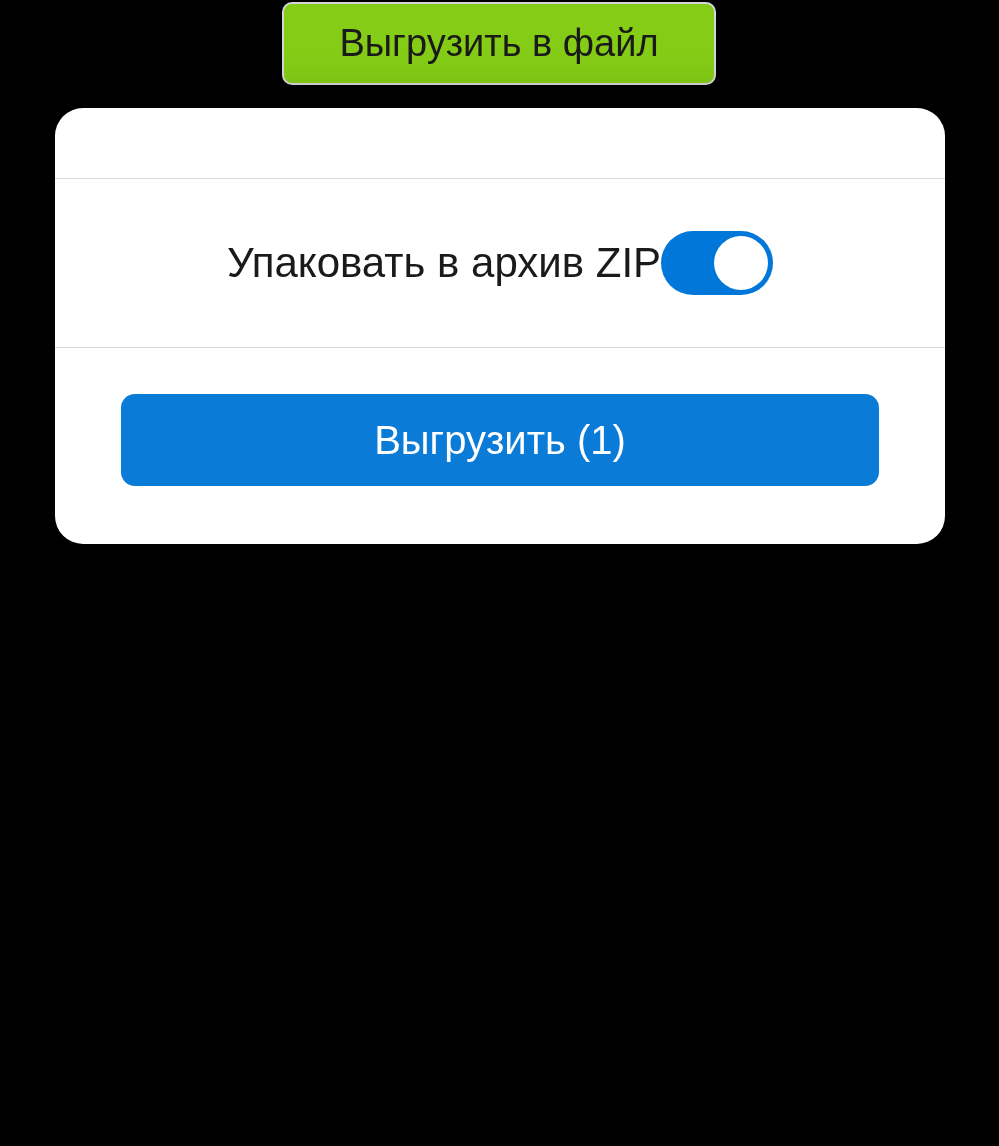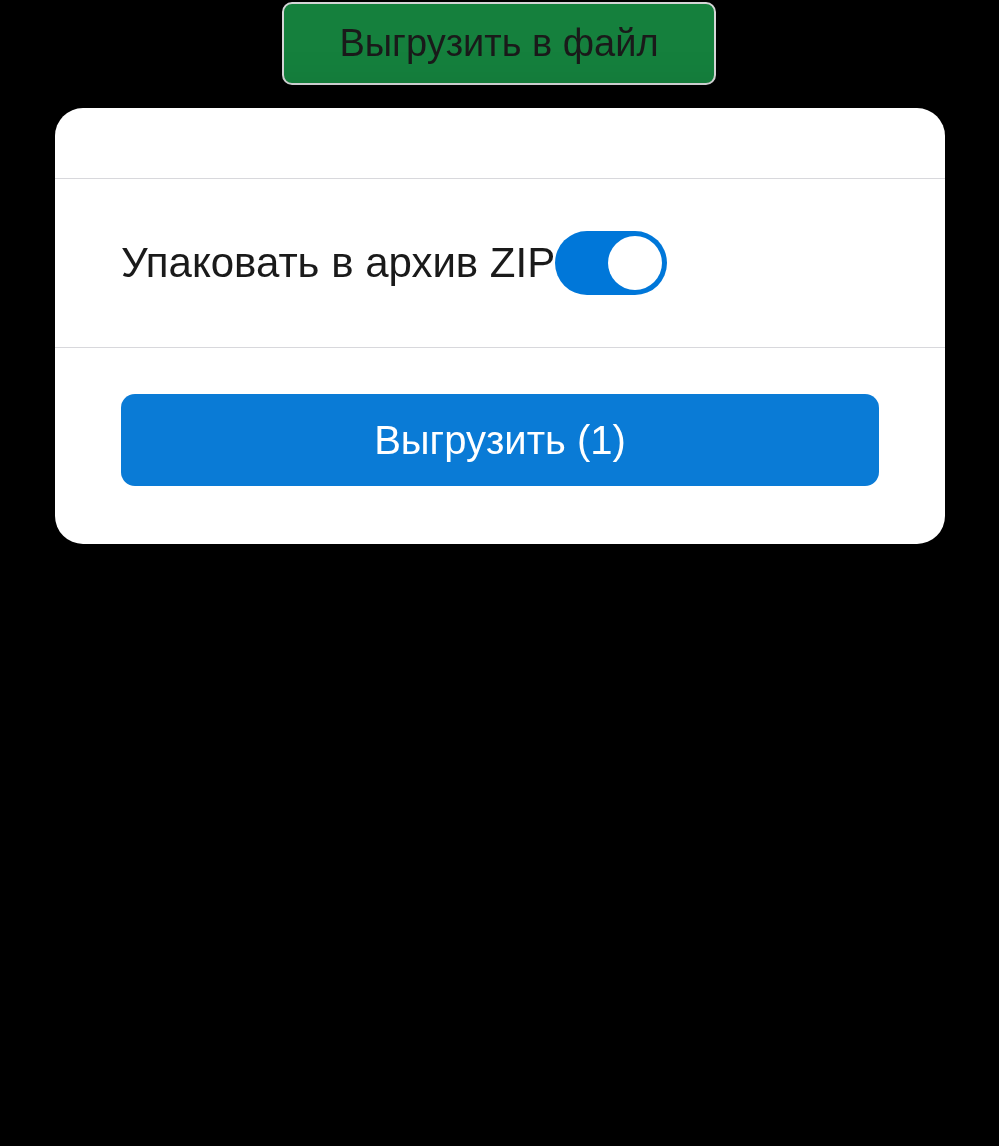--- a/index.html
+++ b/index.html
@@ -13,21 +13,21 @@
       width: 999px;
       height: 1146px;
       position: relative;
     }
     .trigger-button {
       position: absolute;
       top: 2px;
       left: 282px;
       width: 434px;
       height: 83px;
-      background: #15803d;
+      background: #84cc16;
       border: 2px solid #d5d5d7;
       border-radius: 10px;
       display: flex;
       align-items: center;
       justify-content: center;
       font-size: 38px;
       color: #1a1a1a;
       cursor: pointer;
     }
     .dropdown-panel {
@@ -83,21 +83,21 @@
       letter-spacing: 0.5px;
     }
     .divider {
       height: 1px;
       background: #d8d8dc;
       width: 100%;
     }
     .zip-row {
       display: flex;
       align-items: center;
-      justify-content: flex-start;
+      justify-content: center;
       padding: 52px 66px;
     }
     .zip-label {
       font-size: 42px;
       color: #1a1a1a;
     }
     .toggle {
       width: 112px;
       height: 64px;
       border-radius: 40px;

